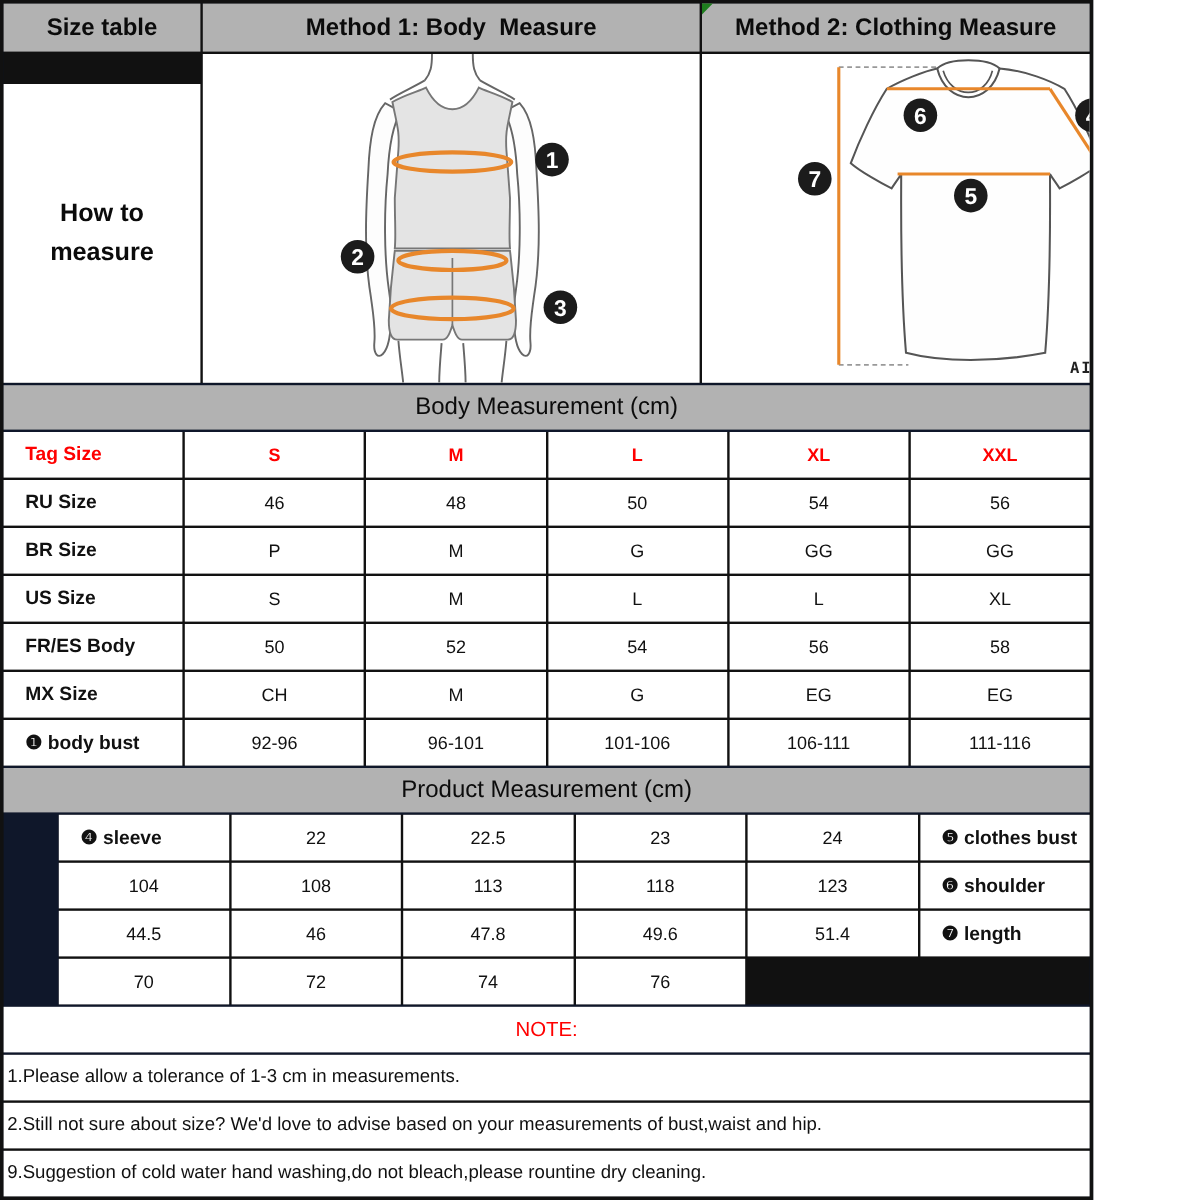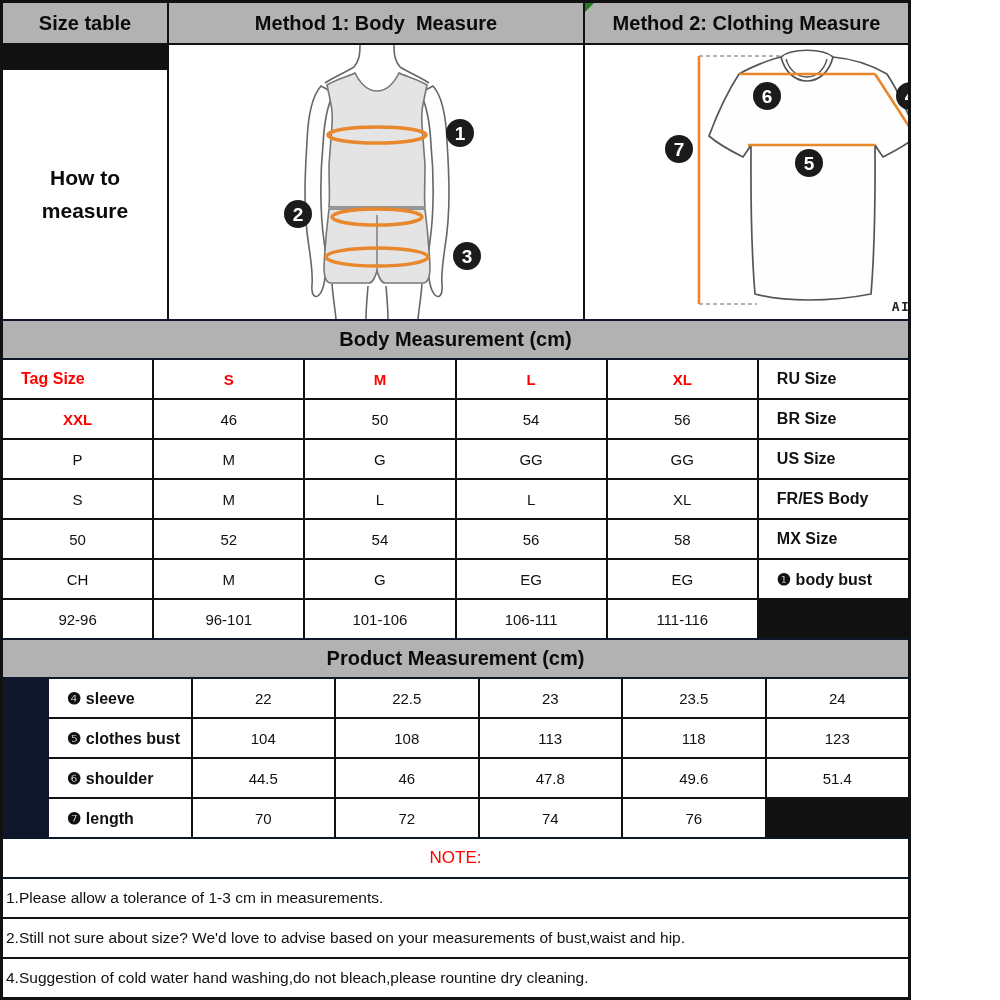--- a/index.html
+++ b/index.html
@@ -35,21 +35,21 @@
     font-size:21px; font-weight:bold; color:#0b0b0b; line-height:1.55;margin-top:25px;
   }
   .green-corner {
     position:absolute; left:0; top:0; width:0; height:0;
     border-top:9px solid #1e7d1e; border-right:9px solid transparent;
   }
   
   .section-bar {
     background:#b2b2b2; height:37px; flex:0 0 auto;
     display:flex; align-items:center; justify-content:center;
-    font-size:20px; font-weight:bold; color:#0b0b0b;
+    font-size:20px; font-weight:normal; color:#0b0b0b;
   }
   
   .meas-table { display:grid; grid-template-columns:repeat(6,1fr); gap:2px; background:#111; flex:0 0 auto; }
   .t1 { grid-template-rows:repeat(7,38px); height:278px; }
   .t2 { grid-template-rows:repeat(4,38px); height:158px;margin-left:46px; }
   .cell {
     background:#fff; display:flex; align-items:center; justify-content:center;
     font-size:15px; color:#111;
   }
   .lbl { justify-content:flex-start; padding-left:18px; font-weight:bold; font-size:16px; }
@@ -166,24 +166,25 @@
   </div>
 
   <div class="section-bar">Body Measurement (cm)</div>
 
   <div class="meas-table t1">
     <div class="cell lbl red">Tag Size</div>
     <div class="cell red tag-val">S</div>
     <div class="cell red tag-val">M</div>
     <div class="cell red tag-val">L</div>
     <div class="cell red tag-val">XL</div>
+    <div class="cell red tag-val">XXL</div>
+
     <div class="cell lbl">RU Size</div>
-
-    <div class="cell red tag-val">XXL</div>
     <div class="cell">46</div>
+    <div class="cell">48</div>
     <div class="cell">50</div>
     <div class="cell">54</div>
     <div class="cell">56</div>
 
     <div class="cell lbl">BR Size</div>
     <div class="cell">P</div>
     <div class="cell">M</div>
     <div class="cell">G</div>
     <div class="cell">GG</div>
     <div class="cell">GG</div>
@@ -217,21 +218,20 @@
     <div class="cell">111-116</div>
   </div>
 
   <div class="section-bar">Product Measurement (cm)</div>
 
   <div class="meas-table t2">
     <div class="cell lbl">❹ sleeve</div>
     <div class="cell">22</div>
     <div class="cell">22.5</div>
     <div class="cell">23</div>
-    <div class="cell">23.5</div>
     <div class="cell">24</div>
 
     <div class="cell lbl">❺ clothes bust</div>
     <div class="cell">104</div>
     <div class="cell">108</div>
     <div class="cell">113</div>
     <div class="cell">118</div>
     <div class="cell">123</div>
 
     <div class="cell lbl">❻ shoulder</div>
@@ -245,16 +245,16 @@
     <div class="cell">70</div>
     <div class="cell">72</div>
     <div class="cell">74</div>
     <div class="cell">76</div>
   </div>
 
   <div class="note-bar">NOTE:</div>
   <div class="notes">
     <div class="note-row">1.Please allow a tolerance of 1-3 cm in measurements.</div>
     <div class="note-row">2.Still not sure about size? We'd love to advise based on your measurements of bust,waist and hip.</div>
-    <div class="note-row">4.Suggestion of cold water hand washing,do not bleach,please rountine dry cleaning.</div>
+    <div class="note-row">9.Suggestion of cold water hand washing,do not bleach,please rountine dry cleaning.</div>
   </div>
 
 </div>
 
 </body></html>

